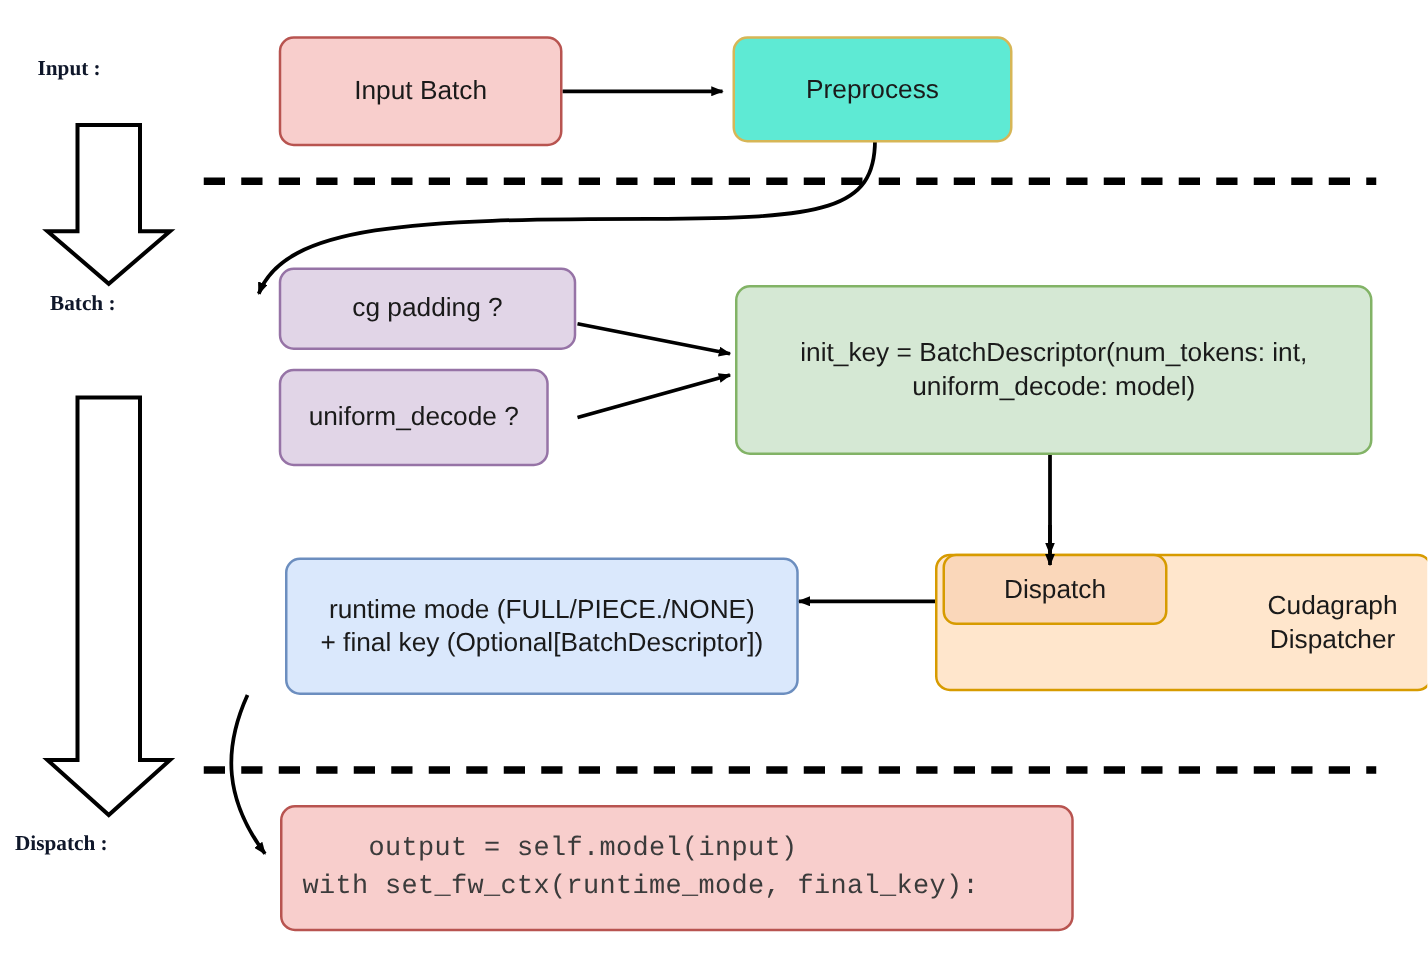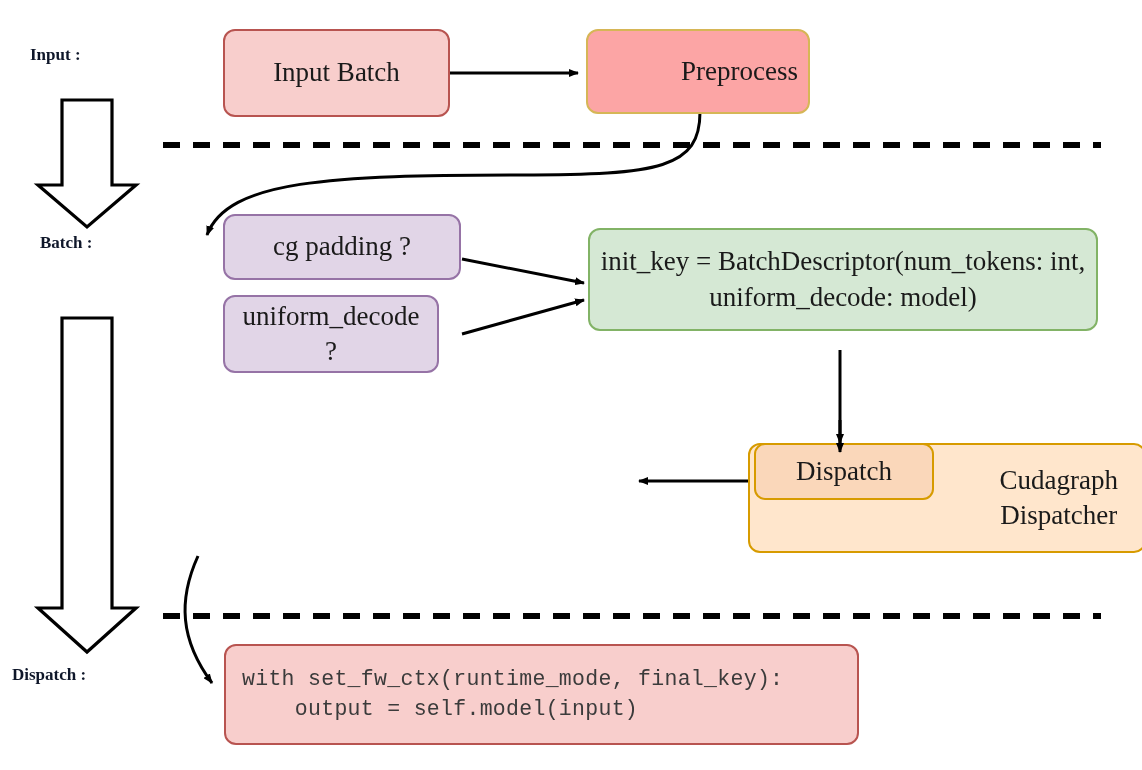--- a/index.html
+++ b/index.html
@@ -25,22 +25,22 @@
     letter-spacing: 0px;
   }
   .node {
     position: absolute;
     box-sizing: border-box;
     border-radius: 12px;
     display: flex;
     align-items: center;
     justify-content: center;
     text-align: center;
-    font-family: Liberation Serif, serif;
-    font-size: 27px;
+    font-family: Liberation Sans, sans-serif;
+    font-size: 21px;
     color: #1a1a1a;
     line-height: 1.3;
     padding: 4px 10px;
   }
   .node.code {
     font-family: "Liberation Mono", monospace;
     font-size: 21.5px;
     justify-content: flex-start;
     text-align: left;
     white-space: pre;
@@ -102,58 +102,63 @@
   <div class="stage-label" style="left:40px; top:233px;">Batch :</div>
 
   <div class="stage-label" style="left:12px; top:665px;">Dispatch :</div>
 
   <div class="node" style="left:223px; top:29px; width:227px; height:88px;
               background:#f8cecc; border:2px solid #b85450;">
     <span>Input Batch</span>
   </div>
 
   <div class="node" style="left:586px; top:29px; width:224px; height:85px;
-              background:#fca5a5; border:2px solid #d6b656;justify-content:flex-end;">
+              background:#5eead4; border:2px solid #d6b656;">
     <span>Preprocess</span>
   </div>
 
   <div class="node" style="left:223px; top:214px; width:238px; height:66px;
               background:#e1d5e7; border:2px solid #9673a6;">
     <span>cg padding ?</span>
   </div>
 
   <div class="node" style="left:223px; top:295px; width:216px; height:78px;
               background:#e1d5e7; border:2px solid #9673a6;">
     <span>uniform_decode ?</span>
   </div>
 
-  <div class="node" style="left:588px; top:228px; width:510px; height:103px;
+  <div class="node" style="left:588px; top:228px; width:510px; height:136px;
               background:#d5e8d4; border:2px solid #82b366; flex-direction:column;">
     <span>init_key = BatchDescriptor(num_tokens: int,</span>
     <span>uniform_decode: model)</span>
   </div>
 
   <div class="node" style="left:748px; top:443px; width:398px; height:110px;
               background:#ffe6cc; border:2px solid #d79b00;
               justify-content:flex-end; padding-right:26px;">
     <span style="white-space:pre-line; line-height:1.3;">Cudagraph
 Dispatcher</span>
   </div>
 
   <div class="node" style="left:754px; top:443px; width:180px; height:57px;
               background:#fad7ba; border:2px solid #d79b00; border-radius:11px; z-index:2;">
     <span>Dispatch</span>
   </div>
 
+  <div class="node" style="left:228px; top:446px; width:411px; height:110px;
+              background:#dae8fc; border:2px solid #6c8ebf; flex-direction:column;">
+    <span>runtime mode (FULL/PIECE./NONE)</span>
+    <span>+ final key (Optional[BatchDescriptor])</span>
+  </div>
 
   <div class="node code" style="left:224px; top:644px; width:635px; height:101px;
               background:#f8cecc; border:2px solid #b85450; flex-direction:column;
               align-items:flex-start; justify-content:center;">
+    <span>    output = self.model(input)</span>
     <span>with set_fw_ctx(runtime_mode, final_key):</span>
-    <span>    output = self.model(input)</span>
   </div>
 
   <svg class="svg-layer over" viewBox="0 0 1142 770">
     <defs>
       <marker id="arrowhead2" markerWidth="10" markerHeight="8" refX="9" refY="4" orient="auto" markerUnits="userSpaceOnUse">
         <path d="M0,0 L10,4 L0,8 z" fill="#000000"></path>
       </marker>
     </defs>
 
     <line x1="840" y1="420" x2="840" y2="452" stroke="#000000" stroke-width="3" marker-end="url(#arrowhead2)"></line>

